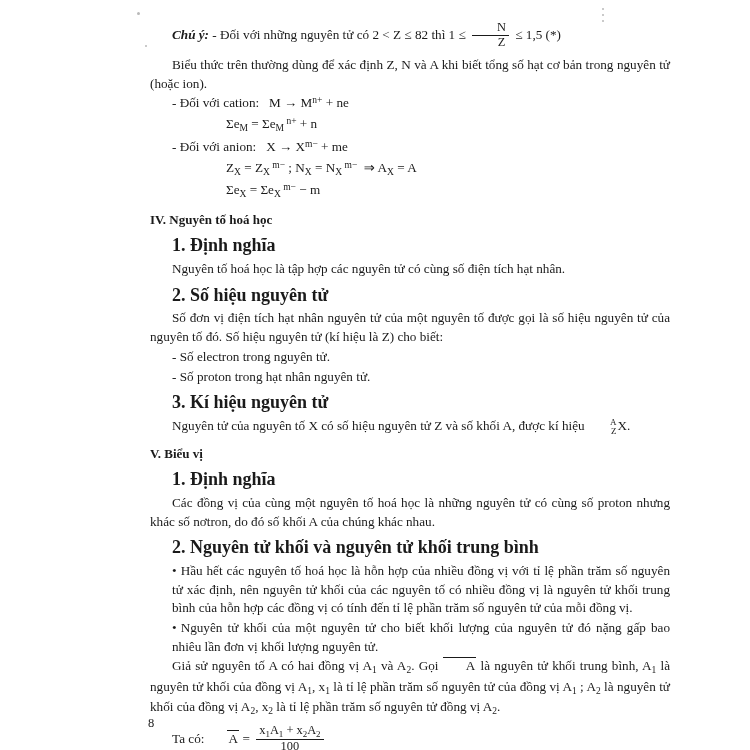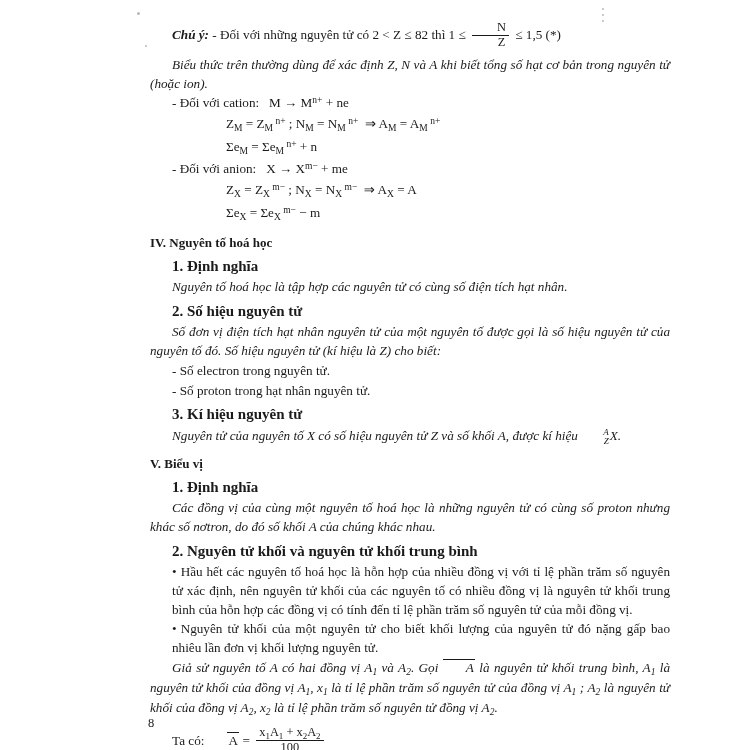--- a/index.html
+++ b/index.html
@@ -29,30 +29,30 @@
     font-size: 13.2px;
     line-height: 1.42;
     text-align: justify;
   }
   .speck {
     position: absolute;
     background: #b9b9b9;
     border-radius: 50%;
   }
   p { margin: 0 0 1px 0; }
-  .indent { text-indent: 22px; font-style: italic; }
+  .indent { text-indent: 22px; }
   .heading {
     font-weight: bold;
     font-size: 13px;
     margin-top: 9px;
     margin-bottom: 3px;
   }
   .subheading {
     font-weight: bold;
-    font-size: 15px;
+    font-size: 18px;
     margin-top: 4px;
     margin-bottom: 1px;
     padding-left: 22px;
   }
   .note-line {
     margin-bottom: 5px;
   }
   .ital-bold { font-style: italic; font-weight: bold; }
   .eqline {
     margin: 2px 0;
@@ -132,23 +132,20 @@
       <span>≤ 1,5 (*)</span>
     </p>
 
     <p class="indent">Biểu thức trên thường dùng để xác định Z, N và A khi biết tổng số hạt cơ bản trong nguyên tử (hoặc ion).</p>
 
     <p class="pad1">
       <span>- Đối với cation:</span>
       &nbsp;&nbsp;M → M<sup>n+</sup> + ne
     </p>
     <p class="pad2 eqline">
-      Z<sub>M</sub> = Z<sub>M</sub><sup>&nbsp;n+</sup> ; N<sub>M</sub> = N<sub>M</sub><sup>&nbsp;n+</sup> &nbsp;⇒ A<sub>M</sub> = A<sub>M</sub><sup>&nbsp;n+</sup>
-    </p>
-    <p class="pad2 eqline">
       Σe<sub>M</sub> = Σe<sub>M</sub><sup>&nbsp;n+</sup> + n
     </p>
 
     <p class="pad1">
       <span>- Đối với anion:</span>
       &nbsp;&nbsp;X → X<sup>m−</sup> + me
     </p>
     <p class="pad2 eqline">
       Z<sub>X</sub> = Z<sub>X</sub><sup>&nbsp;m−</sup> ; N<sub>X</sub> = N<sub>X</sub><sup>&nbsp;m−</sup> &nbsp;⇒ A<sub>X</sub> = A
     </p>

